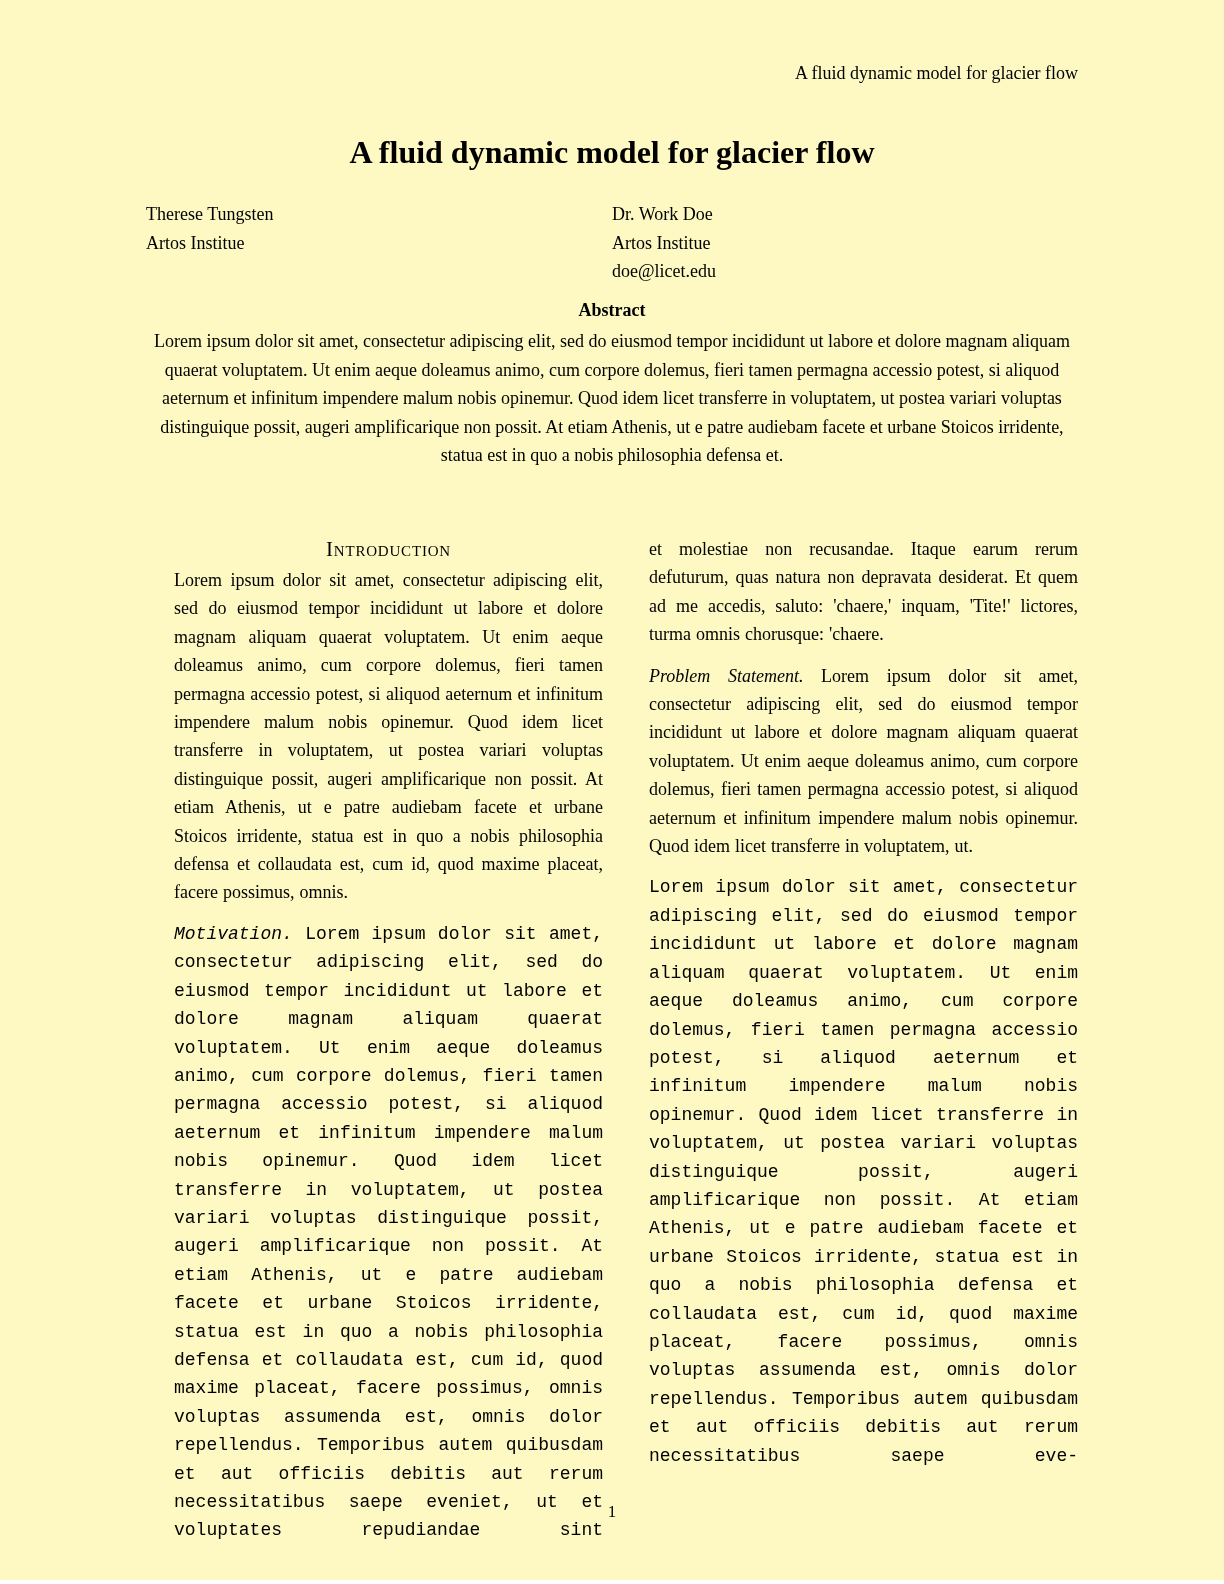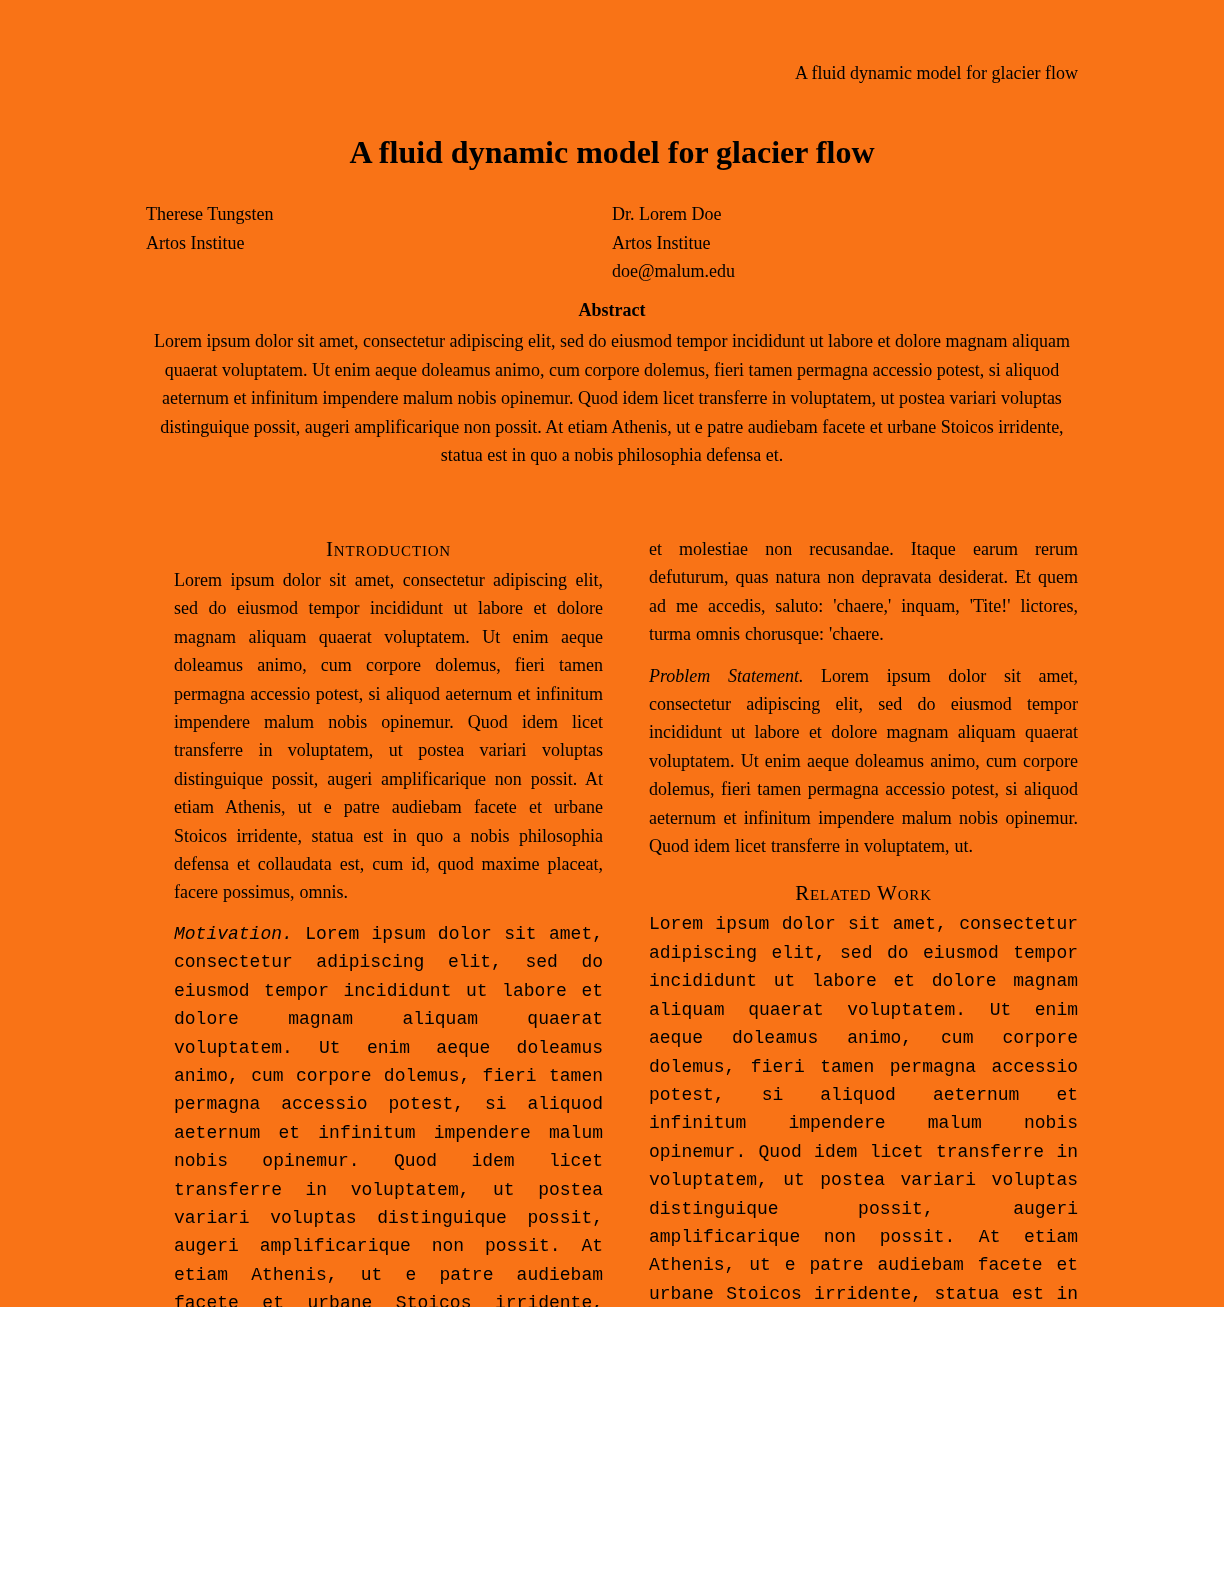--- a/index.html
+++ b/index.html
@@ -1,21 +1,21 @@
 <!DOCTYPE html>
 <html lang="en"><head>
 <meta charset="utf-8">
 <style>
   * { margin: 0; padding: 0; box-sizing: border-box; }
   html, body { background: #ffffff; }
   .page {
     position: relative;
     width: 1224px;
-    height: 1307px;
-    background: #f97316;
+    height: 1580px;
+    background: #fef9c3;
     color: #000000;
     font-family: "Liberation Serif", "DejaVu Serif", serif;
     overflow: hidden;
     margin: 0 auto;
   }
   .running-head {
     position: absolute;
     top: 60px;
     right: 146px;
     font-size: 18px;
@@ -109,42 +109,41 @@
   <div class="running-head">A fluid dynamic model for glacier flow</div>
 
   <h1 class="paper-title">A fluid dynamic model for glacier flow</h1>
 
   <div class="authors">
     <div class="author">
       <div>Therese Tungsten</div>
       <div>Artos Institue</div>
     </div>
     <div class="author">
-      <div>Dr. Lorem Doe</div>
+      <div>Dr. Work Doe</div>
       <div>Artos Institue</div>
-      <div>doe@malum.edu</div>
+      <div>doe@licet.edu</div>
     </div>
   </div>
 
   <div class="abstract-heading">Abstract</div>
 
   <p class="abstract-text">Lorem ipsum dolor sit amet, consectetur adipiscing elit, sed do eiusmod tempor incididunt ut labore et dolore magnam aliquam quaerat voluptatem. Ut enim aeque doleamus animo, cum corpore dolemus, fieri tamen permagna accessio potest, si aliquod aeternum et infinitum impendere malum nobis opinemur. Quod idem licet transferre in voluptatem, ut postea variari voluptas distinguique possit, augeri amplificarique non possit. At etiam Athenis, ut e patre audiebam facete et urbane Stoicos irridente, statua est in quo a nobis philosophia defensa et.</p>
 
   <div class="columns">
 
     <div class="col">
       <h2 class="sec-heading">Introduction</h2>
       <p>Lorem ipsum dolor sit amet, consectetur adipiscing elit, sed do eiusmod tempor incididunt ut labore et dolore magnam aliquam quaerat voluptatem. Ut enim aeque doleamus animo, cum corpore dolemus, fieri tamen permagna accessio potest, si aliquod aeternum et infinitum impendere malum nobis opinemur. Quod idem licet transferre in voluptatem, ut postea variari voluptas distinguique possit, augeri amplificarique non possit. At etiam Athenis, ut e patre audiebam facete et urbane Stoicos irridente, statua est in quo a nobis philosophia defensa et collaudata est, cum id, quod maxime placeat, facere possimus, omnis.</p>
       <p class="cont"><span class="lead-label">Motivation.</span> <span>Lorem ipsum dolor sit amet, consectetur adipiscing elit, sed do eiusmod tempor incididunt ut labore et dolore magnam aliquam quaerat voluptatem. Ut enim aeque doleamus animo, cum corpore dolemus, fieri tamen permagna accessio potest, si aliquod aeternum et infinitum impendere malum nobis opinemur. Quod idem licet transferre in voluptatem, ut postea variari voluptas distinguique possit, augeri amplificarique non possit. At etiam Athenis, ut e patre audiebam facete et urbane Stoicos irridente, statua est in quo a nobis philosophia defensa et collaudata est, cum id, quod maxime placeat, facere possimus, omnis voluptas assumenda est, omnis dolor repellendus. Temporibus autem quibusdam et aut officiis debitis aut rerum necessitatibus saepe eveniet, ut et voluptates repudiandae sint</span></p>
     </div>
 
     <div class="col">
       <p>et molestiae non recusandae. Itaque earum rerum defuturum, quas natura non depravata desiderat. Et quem ad me accedis, saluto: 'chaere,' inquam, 'Tite!' lictores, turma omnis chorusque: 'chaere.</p>
       <p><span class="lead-label">Problem Statement.</span> <span>Lorem ipsum dolor sit amet, consectetur adipiscing elit, sed do eiusmod tempor incididunt ut labore et dolore magnam aliquam quaerat voluptatem. Ut enim aeque doleamus animo, cum corpore dolemus, fieri tamen permagna accessio potest, si aliquod aeternum et infinitum impendere malum nobis opinemur. Quod idem licet transferre in voluptatem, ut.</span></p>
-      <h2 class="sec-heading spaced">Related Work</h2>
       <p class="cont">Lorem ipsum dolor sit amet, consectetur adipiscing elit, sed do eiusmod tempor incididunt ut labore et dolore magnam aliquam quaerat voluptatem. Ut enim aeque doleamus animo, cum corpore dolemus, fieri tamen permagna accessio potest, si aliquod aeternum et infinitum impendere malum nobis opinemur. Quod idem licet transferre in voluptatem, ut postea variari voluptas distinguique possit, augeri amplificarique non possit. At etiam Athenis, ut e patre audiebam facete et urbane Stoicos irridente, statua est in quo a nobis philosophia defensa et collaudata est, cum id, quod maxime placeat, facere possimus, omnis voluptas assumenda est, omnis dolor repellendus. Temporibus autem quibusdam et aut officiis debitis aut rerum necessitatibus saepe eve-</p>
     </div>
 
   </div>
 
   <div class="page-number">1</div>
 
 </div>
 
 </body></html>

